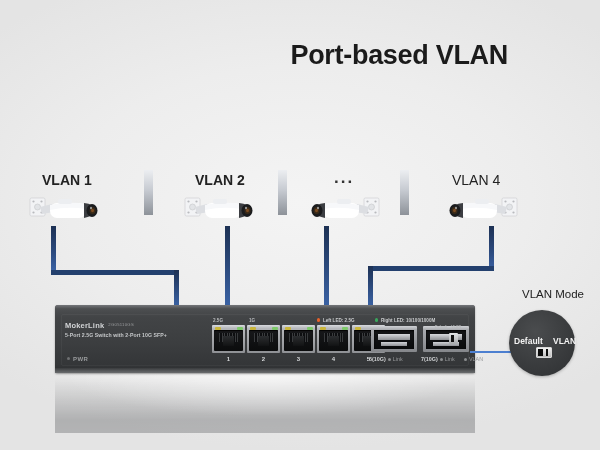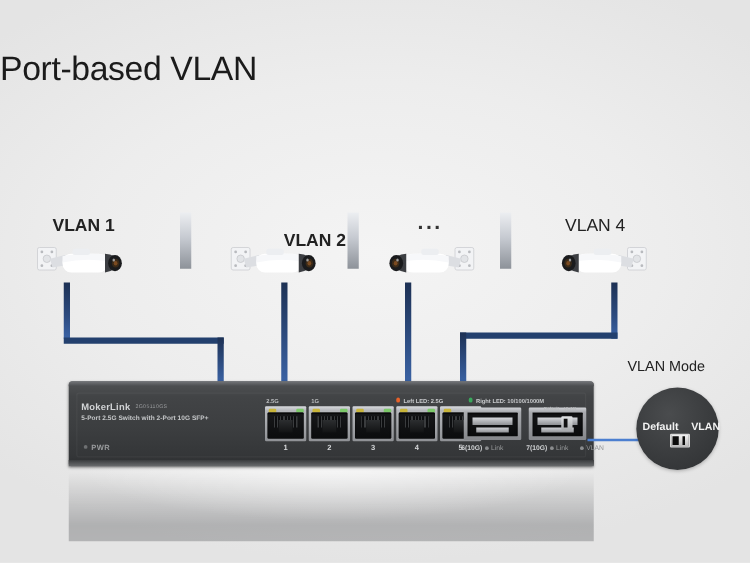--- a/index.html
+++ b/index.html
@@ -10,22 +10,22 @@
   }
   #stage{
     position:relative;width:600px;height:450px;
     background:
       radial-gradient(ellipse 70% 55% at 50% 45%, #f4f4f4 0%, #ededed 55%, #e4e4e4 100%);
     overflow:hidden;
   }
 
   
   .title{
-    position:absolute;top:40px;left:0;width:508px;text-align:left;
-    font-size:27px;font-weight:normal;color:#1b1b1b;letter-spacing:-0.3px;
+    position:absolute;top:40px;left:0;width:508px;text-align:right;
+    font-size:27px;font-weight:bold;color:#1b1b1b;letter-spacing:-0.3px;
   }
   .subtitle{
     position:absolute;top:89px;left:0;width:600px;text-align:center;
     font-size:15.5px;color:#3a3a3a;line-height:19px;font-weight:400;
   }
   .subtitle span{display:block;}
 
   
   .vlabel{
     position:absolute;font-size:14px;font-weight:bold;color:#222;
@@ -183,21 +183,21 @@
     background:radial-gradient(ellipse 60% 100% at 50% 0%, rgba(255,255,255,.55), rgba(255,255,255,0) 75%);
   }
 
   
   .callout{
     position:absolute;left:509px;top:310px;width:66px;height:66px;border-radius:50%;
     background:radial-gradient(circle at 40% 32%, #4a4c4e 0%, #3a3c3e 55%, #2e3032 100%);
     box-shadow:0 1px 3px rgba(0,0,0,.25);
   }
   .callout-title{
-    position:absolute;left:502px;top:288px;width:82px;text-align:left;
+    position:absolute;left:502px;top:288px;width:82px;text-align:right;
     font-size:11.5px;color:#222;
   }
   .co-default,.co-vlan{
     position:absolute;top:336px;font-size:8.5px;font-weight:bold;color:#f2f2f2;
   }
   .co-default{left:514px;}
   .co-vlan{left:553px;}
   .co-switch{
     position:absolute;left:536px;top:347px;width:16px;height:11px;
     background:linear-gradient(to bottom,#f0f0f0,#bdbdbd);border-radius:1px;
@@ -215,21 +215,21 @@
   }
 </style>
 </head>
 <body>
 
 <div id="stage">
 
   <div class="title">Port-based VLAN</div>
 
   <div class="vlabel" style="left:42px;top:172px;">VLAN 1</div>
-  <div class="vlabel" style="left:195px;top:184px;margin-left:32px;">VLAN 2</div>
+  <div class="vlabel" style="left:195px;top:172px;">VLAN 2</div>
   <div class="dots" style="left:334px;top:168px;">...</div>
   <div class="vlabel thin" style="left:452px;top:172px;">VLAN 4</div>
 
   <div class="divider" style="left:144px;top:170px;"></div>
   <div class="divider" style="left:278px;top:170px;"></div>
   <div class="divider" style="left:400px;top:170px;"></div>
 
   <div class="cam" style="left:28px;top:194px;">
     <svg viewBox="0 0 78 42" width="78" height="42">
       <g>

